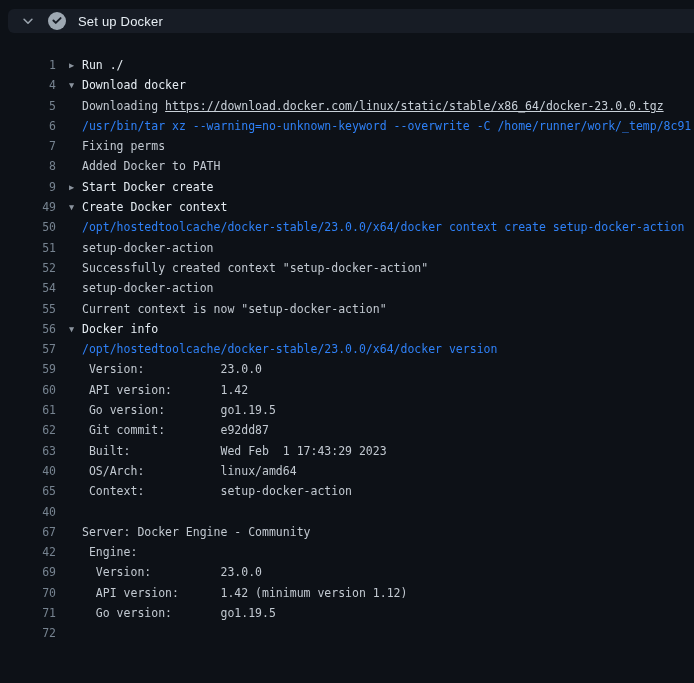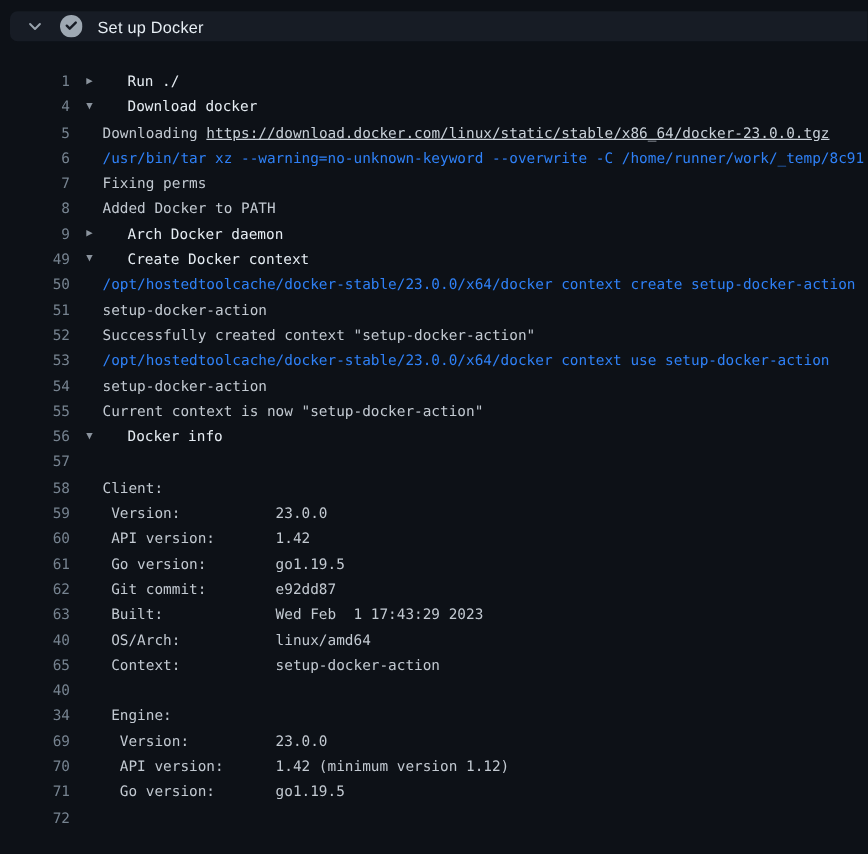--- a/index.html
+++ b/index.html
@@ -26,21 +26,21 @@
   }
   .num{
     width:56px;flex:none;text-align:right;color:#768390;cursor:pointer;
   }
   .gut{
     width:26px;flex:none;box-sizing:border-box;padding-left:13px;
     color:#8b949e;font-size:8.5px;line-height:20.3px;cursor:pointer;
   }
   .txt{flex:1;overflow:hidden;}
   .seg-plain{color:#c2c9d1;}
-  .seg-group{color:#e6edf3;cursor:pointer;margin-left:20px;}
+  .seg-group{color:#e6edf3;cursor:pointer;}
   .seg-cmd{color:#2f81f7;}
   .seg-link{color:#c9d1d9;text-decoration:underline;cursor:pointer;}
 </style>
 </head>
 <body>
 
 <div class="step-header">
   <svg class="chev" viewBox="0 0 16 16">
     <path d="M3.5 6 L8 10.5 L12.5 6" stroke="#9aa4ae" stroke-width="1.8" fill="none" stroke-linecap="round" stroke-linejoin="round"></path>
   </svg>
@@ -51,37 +51,36 @@
   <span class="step-title">Set up Docker</span>
 </div>
 
 <div class="log" id="log-rows">
     <div class="row"><span class="num">1</span><span class="gut">▶</span><span class="txt"><span class="seg-group">Run ./</span></span></div>
     <div class="row"><span class="num">4</span><span class="gut">▼</span><span class="txt"><span class="seg-group">Download docker</span></span></div>
     <div class="row"><span class="num">5</span><span class="gut"></span><span class="txt"><span class="seg-plain">Downloading </span><span class="seg-link">https://download.docker.com/linux/static/stable/x86_64/docker-23.0.0.tgz</span></span></div>
     <div class="row"><span class="num">6</span><span class="gut"></span><span class="txt"><span class="seg-cmd">/usr/bin/tar xz --warning=no-unknown-keyword --overwrite -C /home/runner/work/_temp/8c91</span></span></div>
     <div class="row"><span class="num">7</span><span class="gut"></span><span class="txt"><span class="seg-plain">Fixing perms</span></span></div>
     <div class="row"><span class="num">8</span><span class="gut"></span><span class="txt"><span class="seg-plain">Added Docker to PATH</span></span></div>
-    <div class="row"><span class="num">9</span><span class="gut">▶</span><span class="txt"><span class="seg-group">Arch Docker daemon</span></span></div>
+    <div class="row"><span class="num">9</span><span class="gut">▶</span><span class="txt"><span class="seg-group">Start Docker create</span></span></div>
     <div class="row"><span class="num">49</span><span class="gut">▼</span><span class="txt"><span class="seg-group">Create Docker context</span></span></div>
     <div class="row"><span class="num">50</span><span class="gut"></span><span class="txt"><span class="seg-cmd">/opt/hostedtoolcache/docker-stable/23.0.0/x64/docker context create setup-docker-action</span></span></div>
     <div class="row"><span class="num">51</span><span class="gut"></span><span class="txt"><span class="seg-plain">setup-docker-action</span></span></div>
     <div class="row"><span class="num">52</span><span class="gut"></span><span class="txt"><span class="seg-plain">Successfully created context "setup-docker-action"</span></span></div>
-    <div class="row"><span class="num">53</span><span class="gut"></span><span class="txt"><span class="seg-cmd">/opt/hostedtoolcache/docker-stable/23.0.0/x64/docker context use setup-docker-action</span></span></div>
     <div class="row"><span class="num">54</span><span class="gut"></span><span class="txt"><span class="seg-plain">setup-docker-action</span></span></div>
     <div class="row"><span class="num">55</span><span class="gut"></span><span class="txt"><span class="seg-plain">Current context is now "setup-docker-action"</span></span></div>
     <div class="row"><span class="num">56</span><span class="gut">▼</span><span class="txt"><span class="seg-group">Docker info</span></span></div>
-    <div class="row"><span class="num">57</span><span class="gut"></span></div>
-    <div class="row"><span class="num">58</span><span class="gut"></span><span class="txt"><span class="seg-plain">Client:</span></span></div>
+    <div class="row"><span class="num">57</span><span class="gut"></span><span class="txt"><span class="seg-cmd">/opt/hostedtoolcache/docker-stable/23.0.0/x64/docker version</span></span></div>
     <div class="row"><span class="num">59</span><span class="gut"></span><span class="txt"><span class="seg-plain"> Version:           23.0.0</span></span></div>
     <div class="row"><span class="num">60</span><span class="gut"></span><span class="txt"><span class="seg-plain"> API version:       1.42</span></span></div>
     <div class="row"><span class="num">61</span><span class="gut"></span><span class="txt"><span class="seg-plain"> Go version:        go1.19.5</span></span></div>
     <div class="row"><span class="num">62</span><span class="gut"></span><span class="txt"><span class="seg-plain"> Git commit:        e92dd87</span></span></div>
     <div class="row"><span class="num">63</span><span class="gut"></span><span class="txt"><span class="seg-plain"> Built:             Wed Feb  1 17:43:29 2023</span></span></div>
     <div class="row"><span class="num">40</span><span class="gut"></span><span class="txt"><span class="seg-plain"> OS/Arch:           linux/amd64</span></span></div>
     <div class="row"><span class="num">65</span><span class="gut"></span><span class="txt"><span class="seg-plain"> Context:           setup-docker-action</span></span></div>
     <div class="row"><span class="num">40</span><span class="gut"></span><span class="txt"></span></div>
-    <div class="row"><span class="num">34</span><span class="gut"></span><span class="txt"><span class="seg-plain"> Engine:</span></span></div>
+    <div class="row"><span class="num">67</span><span class="gut"></span><span class="txt"><span class="seg-plain">Server: Docker Engine - Community</span></span></div>
+    <div class="row"><span class="num">42</span><span class="gut"></span><span class="txt"><span class="seg-plain"> Engine:</span></span></div>
     <div class="row"><span class="num">69</span><span class="gut"></span><span class="txt"><span class="seg-plain">  Version:          23.0.0</span></span></div>
     <div class="row"><span class="num">70</span><span class="gut"></span><span class="txt"><span class="seg-plain">  API version:      1.42 (minimum version 1.12)</span></span></div>
     <div class="row"><span class="num">71</span><span class="gut"></span><span class="txt"><span class="seg-plain">  Go version:       go1.19.5</span></span></div>
     <div class="row"><span class="num">72</span><span class="gut"></span></div>
   </div>
 
 </body></html>

